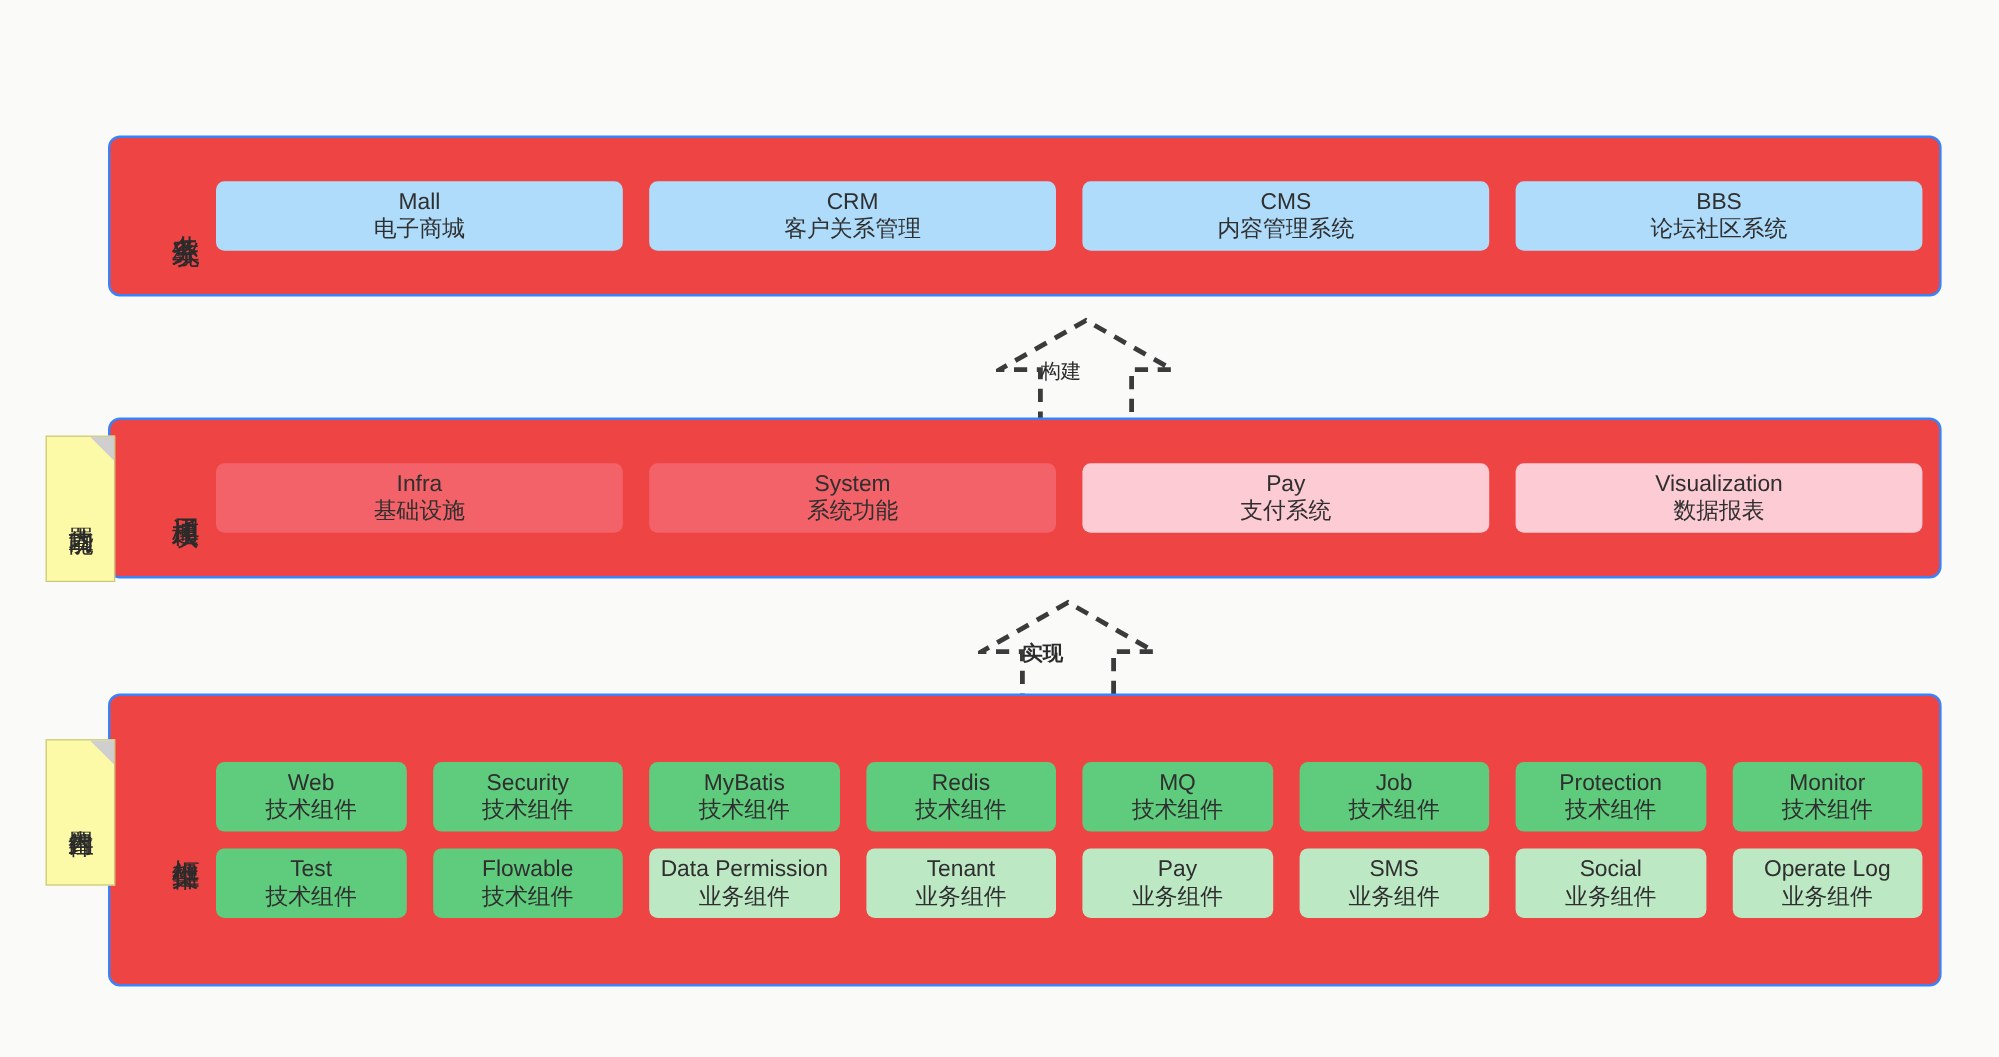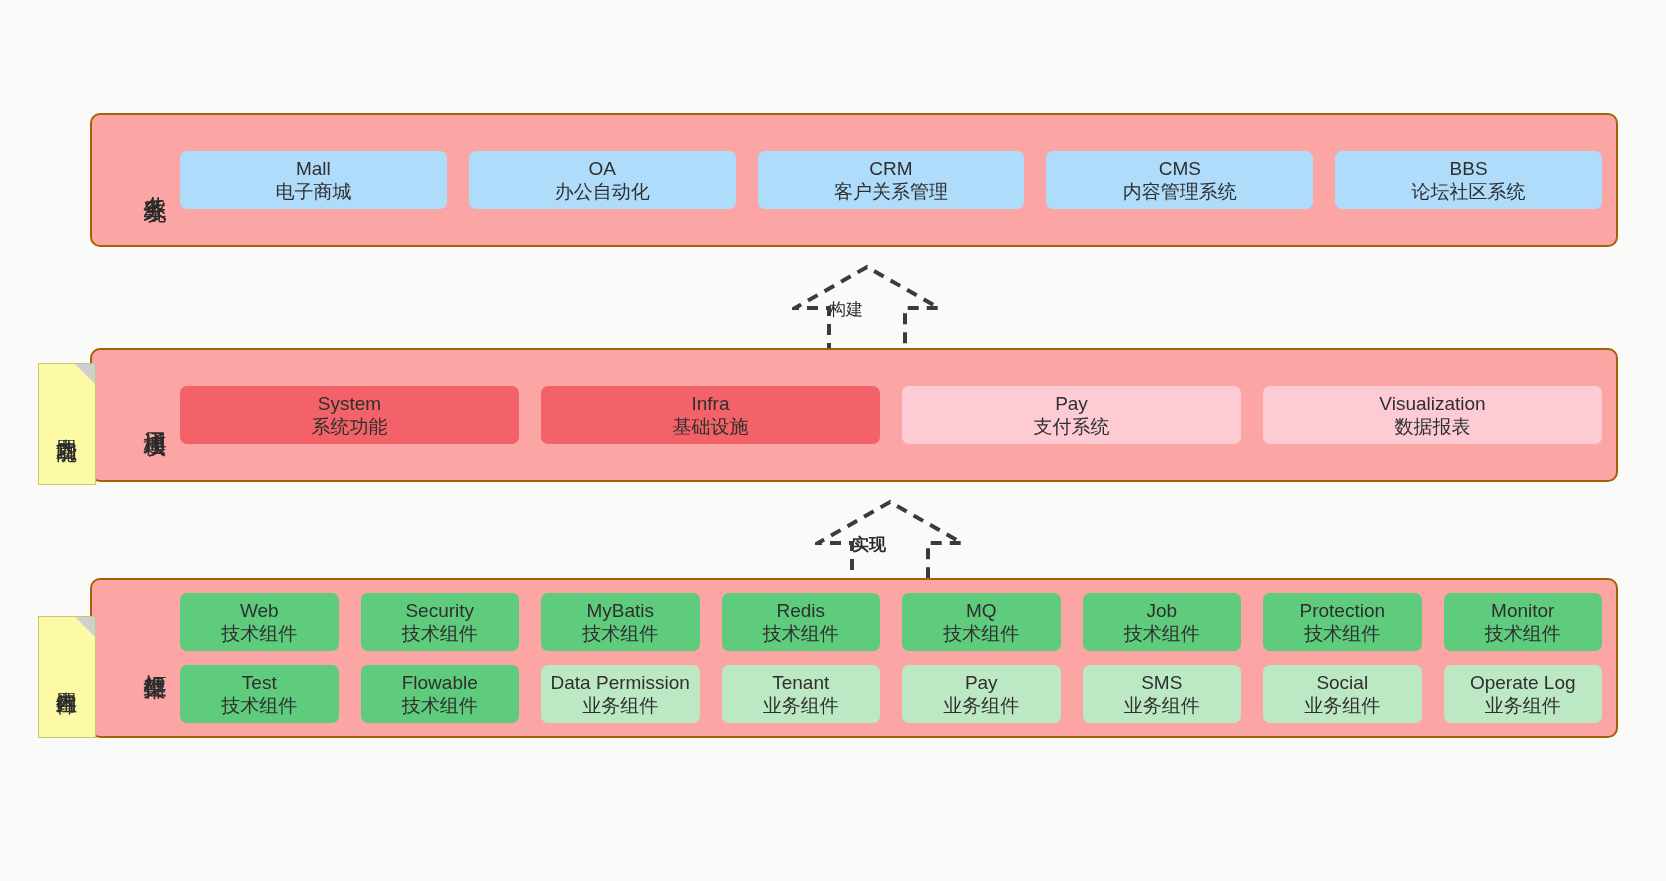--- a/index.html
+++ b/index.html
@@ -9,22 +9,22 @@
     font-family:"Liberation Sans","DejaVu Sans",sans-serif;
     color:#333;
     overflow:hidden;
     position:relative;
   }
   .canvas{position:absolute;inset:0;}
 
   
   .layer{
     position:absolute;
-    background:#fca5a5;
-    border:2px solid #a16207;
+    background:#ef4444;
+    border:2px solid #3b82f6;
     border-radius:10px;
     box-sizing:border-box;
     display:flex;
     align-items:stretch;
     padding-left:42px;
   }
   .layer-label{
     flex:0 0 auto;
     width:42px;
     display:flex;
@@ -123,64 +123,60 @@
 
   <div class="layer" id="layer-business" style="left:90px;top:113px;width:1528px;height:134px;">
     <div class="layer-label">业务系统</div>
     <div class="layer-body">
       <div class="row">
         <div class="cell c-blue">
           <span class="t1">Mall</span>
           <span class="t2">电子商城</span>
         </div>
         <div class="cell c-blue">
-          <span class="t1">OA</span>
-          <span class="t2">办公自动化</span>
-        </div>
-        <div class="cell c-blue">
           <span class="t1">CRM</span>
           <span class="t2">客户关系管理</span>
         </div>
         <div class="cell c-blue">
           <span class="t1">CMS</span>
           <span class="t2">内容管理系统</span>
         </div>
         <div class="cell c-blue">
           <span class="t1">BBS</span>
           <span class="t2">论坛社区系统</span>
         </div>
       </div>
     </div>
   </div>
 
-  <div class="connector" style="left:792px;top:262px;width:150px;height:92px;">
+  <div class="connector" style="left:830px;top:262px;width:150px;height:92px;">
     <svg width="150" height="92" viewBox="0 0 150 92" aria-hidden="true">
       <g fill="none" stroke="#3b3b3b" stroke-width="4" stroke-dasharray="11,8" stroke-linecap="butt">
         <path d="M 37 92 L 37 46 L 3 46 L 75 5 L 147 46 L 113 46 L 113 92"></path>
       </g>
     </svg>
     <span class="conn-label" style="left:37px;top:36px;">构建</span>
   </div>
 
   <div class="note" style="left:38px;top:363px;height:122px;">
     <span class="fold"></span>
     <span>内置功能</span>
   </div>
 
   <div class="layer" id="layer-common" style="left:90px;top:348px;width:1528px;height:134px;">
     <div class="layer-label">通用模块</div>
     <div class="layer-body">
       <div class="row">
         <div class="cell c-red">
+          <span class="t1">Infra</span>
+          <span class="t2">基础设施</span>
+        </div>
+        <div class="cell c-red">
           <span class="t1">System</span>
           <span class="t2">系统功能</span>
-        </div>
-        <div class="cell c-red">
-          <span class="t1">Infra</span>
-          <span class="t2">基础设施</span>
         </div>
         <div class="cell c-pink">
           <span class="t1">Pay</span>
           <span class="t2">支付系统</span>
         </div>
         <div class="cell c-pink">
           <span class="t1">Visualization</span>
           <span class="t2">数据报表</span>
         </div>
       </div>
@@ -194,21 +190,21 @@
       </g>
     </svg>
     <span class="conn-label" style="left:37px;top:36px;">实现</span>
   </div>
 
   <div class="note" style="left:38px;top:616px;height:122px;">
     <span class="fold"></span>
     <span>内置组件</span>
   </div>
 
-  <div class="layer" id="layer-framework" style="left:90px;top:578px;width:1528px;height:160px;">
+  <div class="layer" id="layer-framework" style="left:90px;top:578px;width:1528px;height:244px;">
     <div class="layer-label">框架组件</div>
     <div class="layer-body">
 
       <div class="row">
         <div class="cell c-green">
           <span class="t1">Web</span>
           <span class="t2">技术组件</span>
         </div>
         <div class="cell c-green">
           <span class="t1">Security</span>

